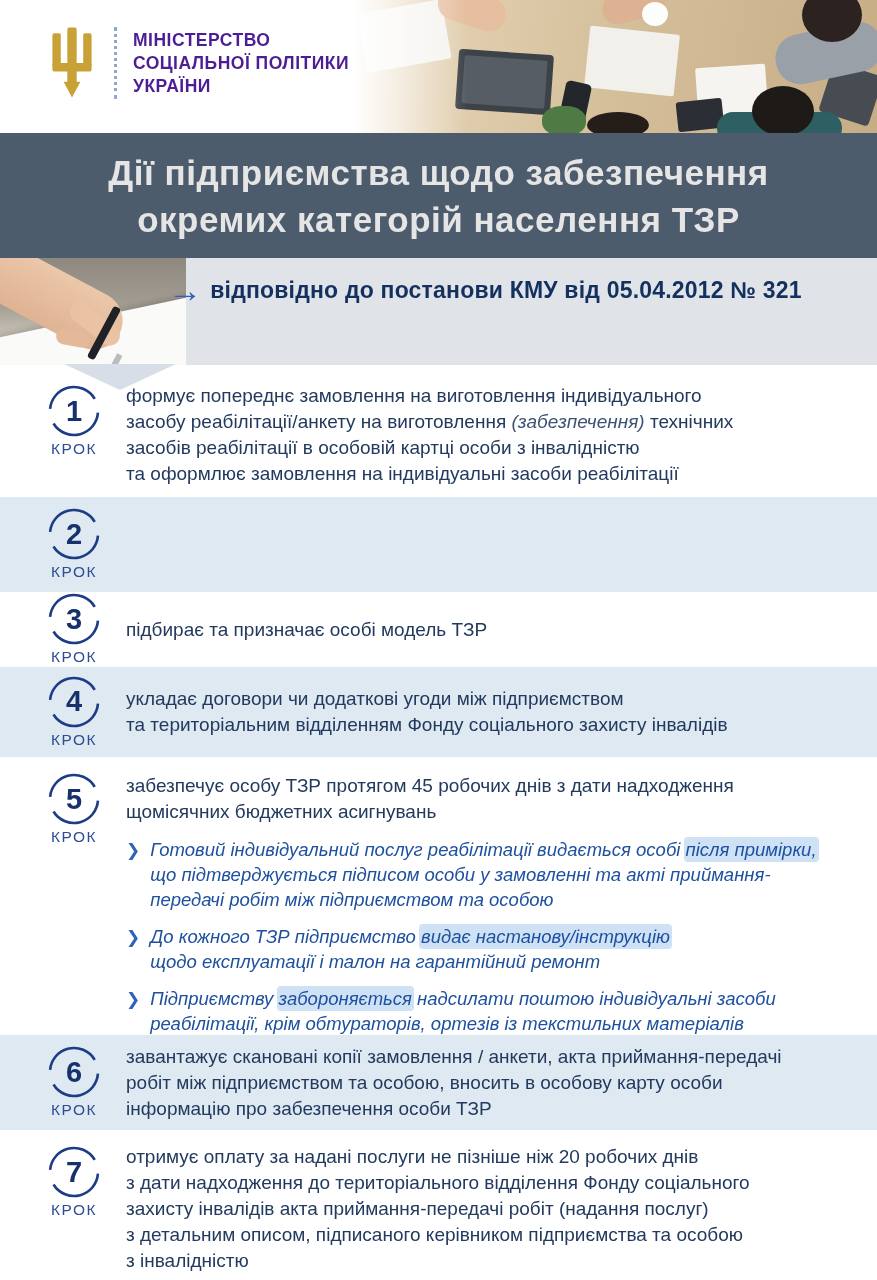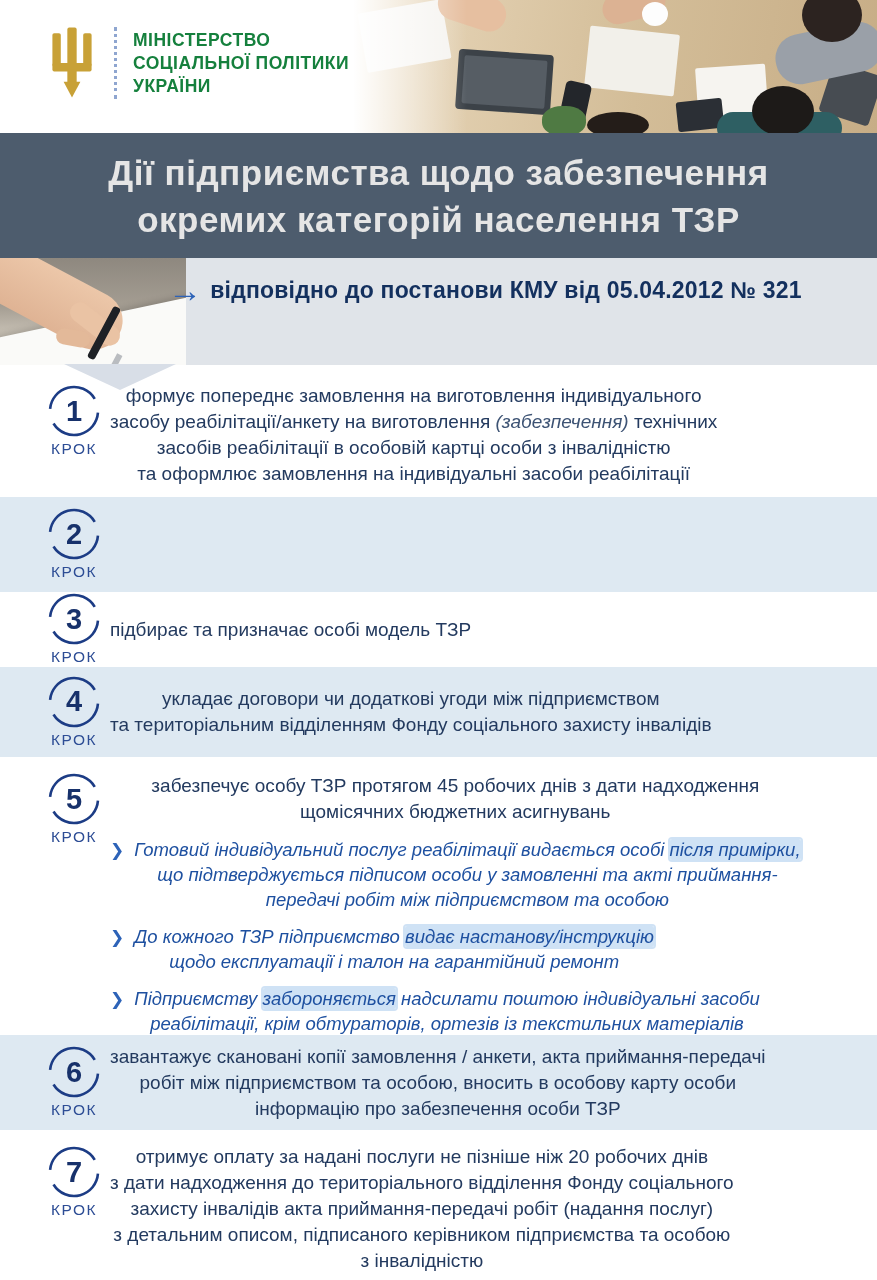--- a/index.html
+++ b/index.html
@@ -21,21 +21,21 @@
     width:877px;height:1280px;overflow:hidden;background:#fff;
     font-family:"Liberation Sans","DejaVu Sans",sans-serif;
   }
   .page{width:877px;height:1280px;position:relative;overflow:hidden;}
 
   
   .header{height:133px;position:relative;background:#fff;overflow:hidden;}
   .brand{position:absolute;left:44px;top:24px;display:flex;align-items:center;z-index:6;}
   .trident svg{width:56px;height:78px;display:block;}
   .divider{height:72px;border-left:3px dotted #8fa6d0;margin:0 16px 0 14px;}
-  .ministry{font-weight:bold;font-size:17.5px;line-height:23px;color:#15803d;letter-spacing:.5px;}
+  .ministry{font-weight:bold;font-size:17.5px;line-height:23px;color:#4c1d95;letter-spacing:.5px;}
 
   .header-photo{position:absolute;right:0;top:0;width:530px;height:133px;overflow:hidden;
     background:linear-gradient(100deg,#ead9bd,#d3bd98 55%,#c7ad86);}
   .header-photo::before{content:'';position:absolute;left:0;top:0;bottom:0;width:120px;z-index:5;
     background:linear-gradient(90deg,#fff 5%,rgba(255,255,255,0));}
   .hp{position:absolute;}
   .hp-paper1{left:15px;top:6px;width:85px;height:60px;background:#f5f3ef;transform:rotate(-10deg);border-radius:2px;}
   .hp-paper2{left:240px;top:30px;width:90px;height:62px;background:#f2f0ea;transform:rotate(6deg);border-radius:2px;}
   .hp-paper3{left:350px;top:66px;width:70px;height:58px;background:#f6f4f0;transform:rotate(-4deg);border-radius:2px;}
   .hp-laptop1{left:110px;top:52px;width:95px;height:60px;background:#3c4248;transform:rotate(4deg);border-radius:4px;}
@@ -77,21 +77,21 @@
     border-left:56px solid transparent;border-right:56px solid transparent;border-top:26px solid #d8dee7;}
 
   
   .step{display:flex;align-items:center;padding:0 38px 0 42px;}
   .step.alt{background:var(--alt-bg);}
   .badge-col{width:64px;flex:none;display:flex;flex-direction:column;align-items:center;}
   .badge{width:52px;height:52px;position:relative;}
   .badge .num{position:absolute;left:0;top:0;width:52px;height:52px;display:flex;align-items:center;
     justify-content:center;font-size:29px;font-weight:bold;color:var(--navy);}
   .krok{font-size:15.5px;letter-spacing:1.5px;color:var(--krok);margin-top:3px;}
-  .step-body{margin-left:4px;text-align:center;}
+  .step-body{margin-left:20px;}
   .step-text{font-size:19px;line-height:26px;color:var(--body-text);white-space:pre-line;margin:0;}
   .step-text .it, .bullet-text .it{font-style:italic;color:#3d5374;}
   .bullets{margin:12px 0 0 0;padding:0;list-style:none;}
   .bullet{display:flex;margin-bottom:12px;font-style:italic;color:var(--bullet);font-size:18.5px;line-height:25px;}
   .chev{flex:none;color:var(--arrow);font-weight:bold;font-style:normal;margin:1px 10px 0 0;font-size:17px;}
   .bullet-text{white-space:pre-line;}
   .hl{background:var(--hl);box-shadow:0 0 0 2px var(--hl);border-radius:2px;}
 
   .step-1{align-items:flex-start;padding-top:18px;}
   .step-1 .badge-col{margin-top:2px;}

